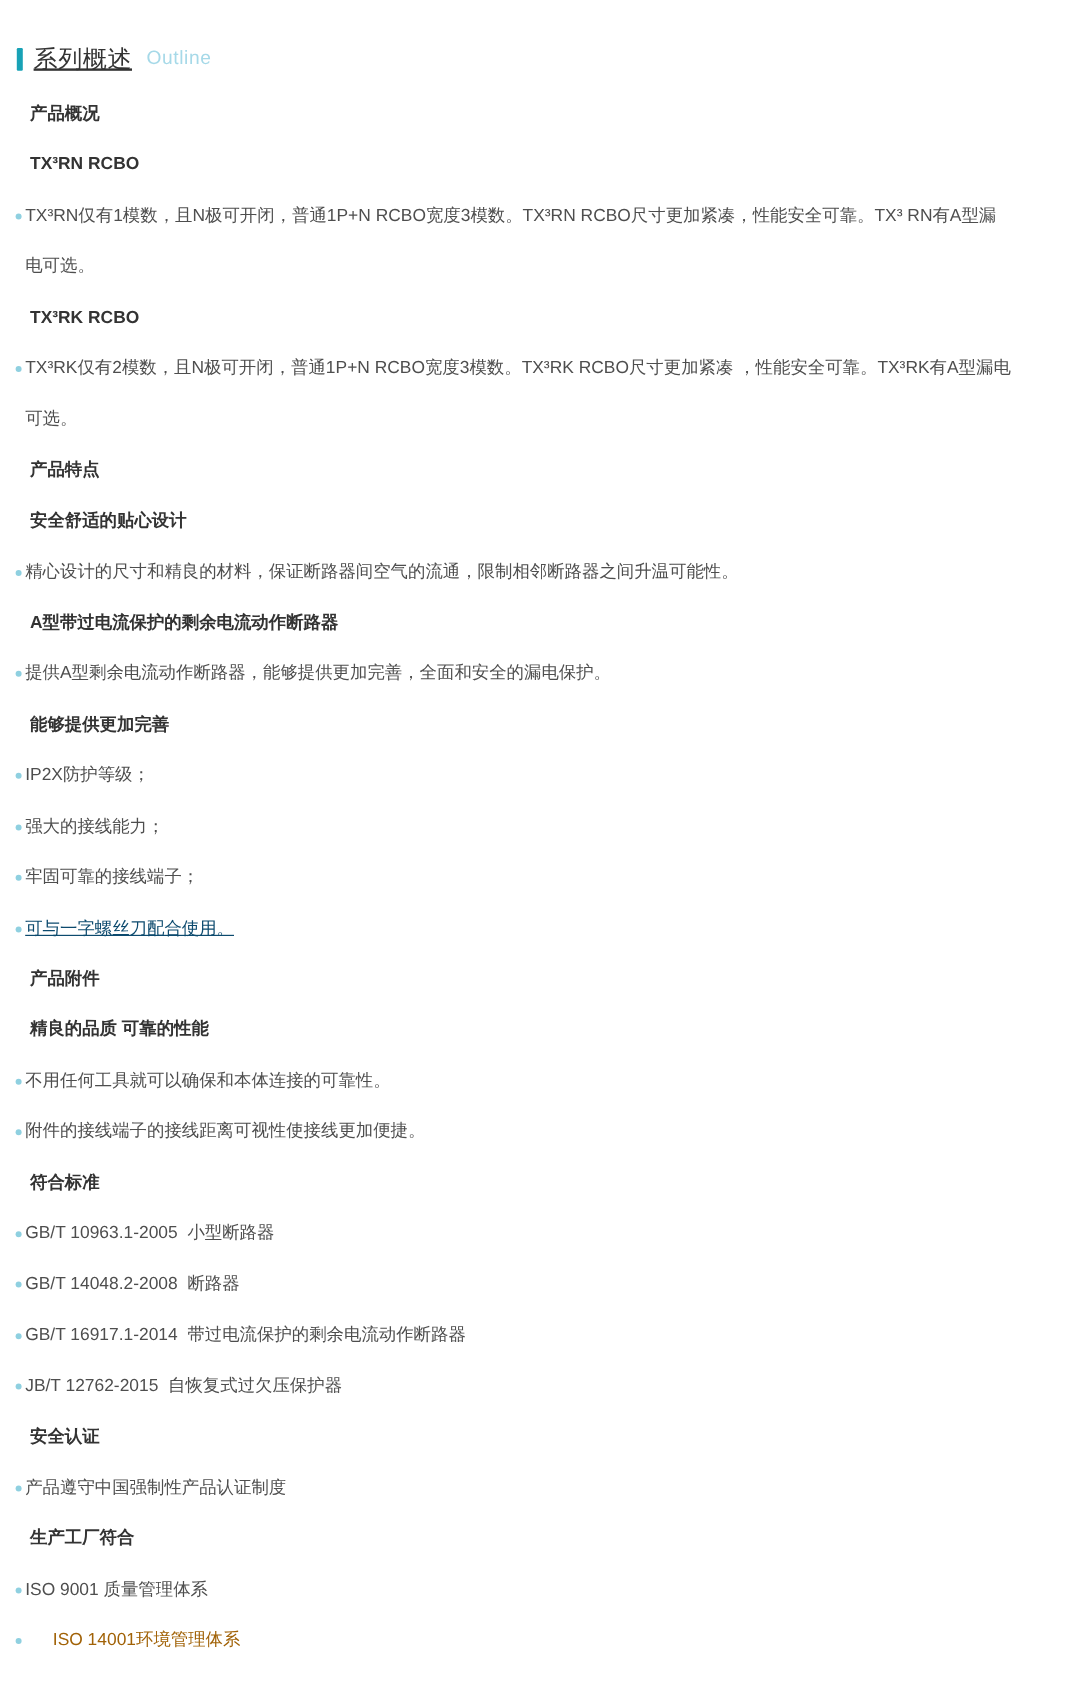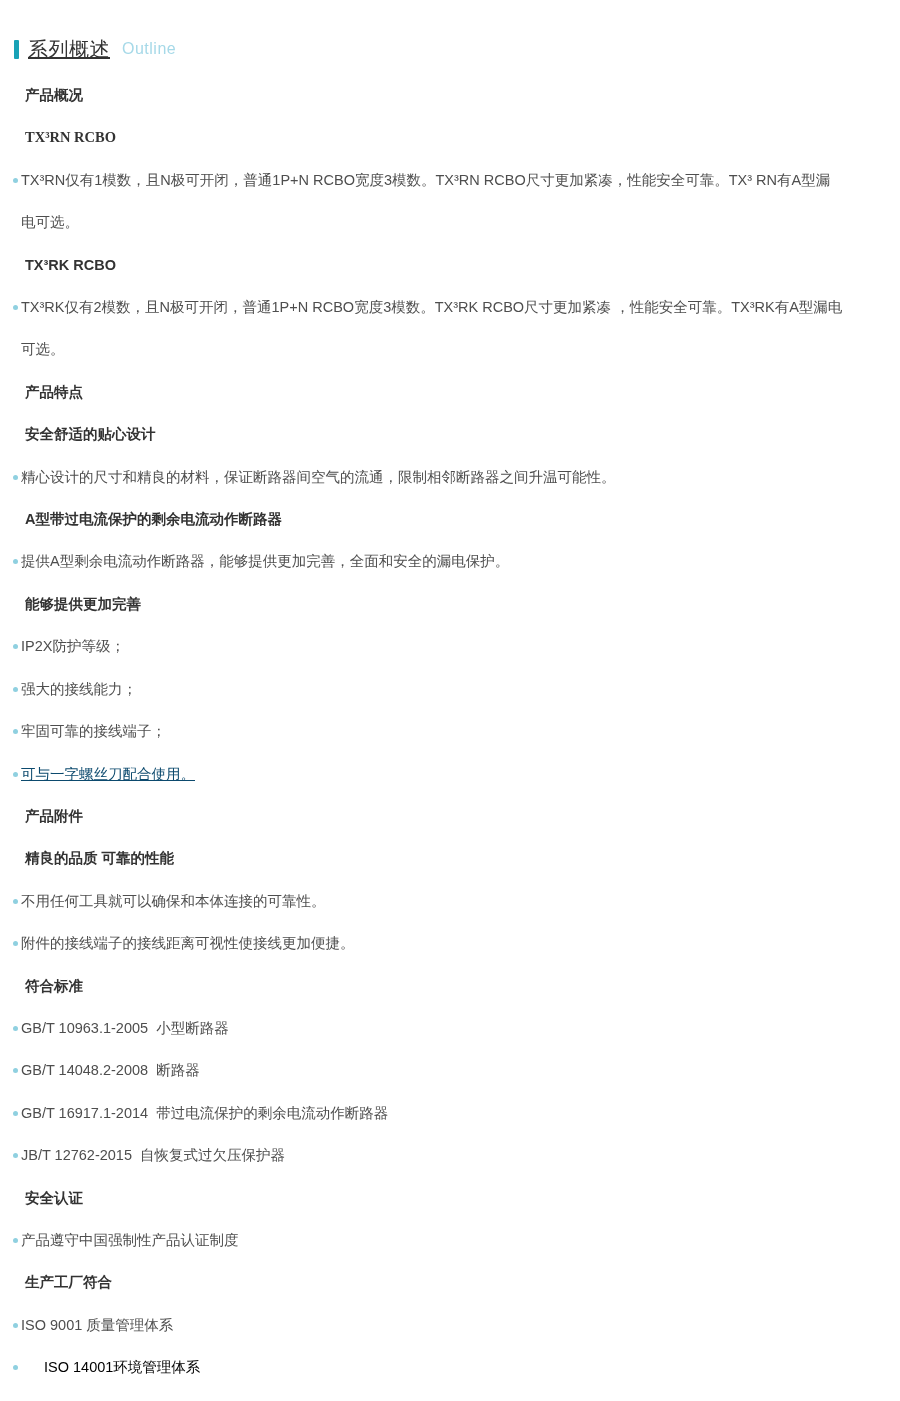--- a/index.html
+++ b/index.html
@@ -74,21 +74,21 @@
 <body>
 
 <div class="page">
   <div class="page-header">
     <span class="accent-bar" style="background: rgb(24, 162, 182);"></span>
     <span class="title-zh" style="color: rgb(51, 51, 51); text-decoration: underline;">系列概述</span>
     <span class="title-en" style="color: rgb(166, 217, 232);">Outline</span>
   </div>
   <div class="content" id="content">
       <div class="line heading" style="color: rgb(51, 51, 51);"><span>产品概况</span></div>
-      <div class="line heading" style="color: rgb(51, 51, 51); font-family: Liberation Serif, serif;"><span>TX³RN RCBO</span></div>
+      <div class="line heading" style="color: rgb(51, 51, 51);"><span>TX³RN RCBO</span></div>
       <div class="line bullet" style="color: rgb(78, 78, 78);"><span class="bullet-dot" style="background: rgb(143, 208, 224);"></span><span>TX³RN仅有1模数，且N极可开闭，普通1P+N RCBO宽度3模数。TX³RN RCBO尺寸更加紧凑，性能安全可靠。TX³ RN有A型漏电可选。</span></div>
       <div class="line heading" style="color: rgb(51, 51, 51);"><span>TX³RK RCBO</span></div>
       <div class="line bullet" style="color: rgb(78, 78, 78);"><span class="bullet-dot" style="background: rgb(143, 208, 224);"></span><span>TX³RK仅有2模数，且N极可开闭，普通1P+N RCBO宽度3模数。TX³RK RCBO尺寸更加紧凑 ，性能安全可靠。TX³RK有A型漏电可选。</span></div>
       <div class="line heading" style="color: rgb(51, 51, 51);"><span>产品特点</span></div>
       <div class="line heading" style="color: rgb(51, 51, 51);"><span>安全舒适的贴心设计</span></div>
       <div class="line bullet" style="color: rgb(78, 78, 78);"><span class="bullet-dot" style="background: rgb(143, 208, 224);"></span><span>精心设计的尺寸和精良的材料，保证断路器间空气的流通，限制相邻断路器之间升温可能性。</span></div>
       <div class="line heading" style="color: rgb(51, 51, 51);"><span>A型带过电流保护的剩余电流动作断路器</span></div>
       <div class="line bullet" style="color: rgb(78, 78, 78);"><span class="bullet-dot" style="background: rgb(143, 208, 224);"></span><span>提供A型剩余电流动作断路器，能够提供更加完善，全面和安全的漏电保护。</span></div>
       <div class="line heading" style="color: rgb(51, 51, 51);"><span>能够提供更加完善</span></div>
       <div class="line bullet" style="color: rgb(78, 78, 78);"><span class="bullet-dot" style="background: rgb(143, 208, 224);"></span><span>IP2X防护等级；</span></div>
@@ -101,15 +101,15 @@
       <div class="line bullet" style="color: rgb(78, 78, 78);"><span class="bullet-dot" style="background: rgb(143, 208, 224);"></span><span>附件的接线端子的接线距离可视性使接线更加便捷。</span></div>
       <div class="line heading" style="color: rgb(51, 51, 51);"><span>符合标准</span></div>
       <div class="line bullet" style="color: rgb(78, 78, 78);"><span class="bullet-dot" style="background: rgb(143, 208, 224);"></span><span>GB/T 10963.1-2005  小型断路器</span></div>
       <div class="line bullet" style="color: rgb(78, 78, 78);"><span class="bullet-dot" style="background: rgb(143, 208, 224);"></span><span>GB/T 14048.2-2008  断路器</span></div>
       <div class="line bullet" style="color: rgb(78, 78, 78);"><span class="bullet-dot" style="background: rgb(143, 208, 224);"></span><span>GB/T 16917.1-2014  带过电流保护的剩余电流动作断路器</span></div>
       <div class="line bullet" style="color: rgb(78, 78, 78);"><span class="bullet-dot" style="background: rgb(143, 208, 224);"></span><span>JB/T 12762-2015  自恢复式过欠压保护器</span></div>
       <div class="line heading" style="color: rgb(51, 51, 51);"><span>安全认证</span></div>
       <div class="line bullet" style="color: rgb(78, 78, 78);"><span class="bullet-dot" style="background: rgb(143, 208, 224);"></span><span>产品遵守中国强制性产品认证制度</span></div>
       <div class="line heading" style="color: rgb(51, 51, 51);"><span>生产工厂符合</span></div>
       <div class="line bullet" style="color: rgb(78, 78, 78);"><span class="bullet-dot" style="background: rgb(143, 208, 224);"></span><span>ISO 9001 质量管理体系</span></div>
-      <div class="line bullet" style="color: #000000; padding-left: 44px;"><span class="bullet-dot" style="background: rgb(143, 208, 224);"></span><span>ISO 14001环境管理体系</span></div>
+      <div class="line bullet" style="color: #a16207; padding-left: 44px;"><span class="bullet-dot" style="background: rgb(143, 208, 224);"></span><span>ISO 14001环境管理体系</span></div>
     </div>
 </div>
 
 </body></html>

